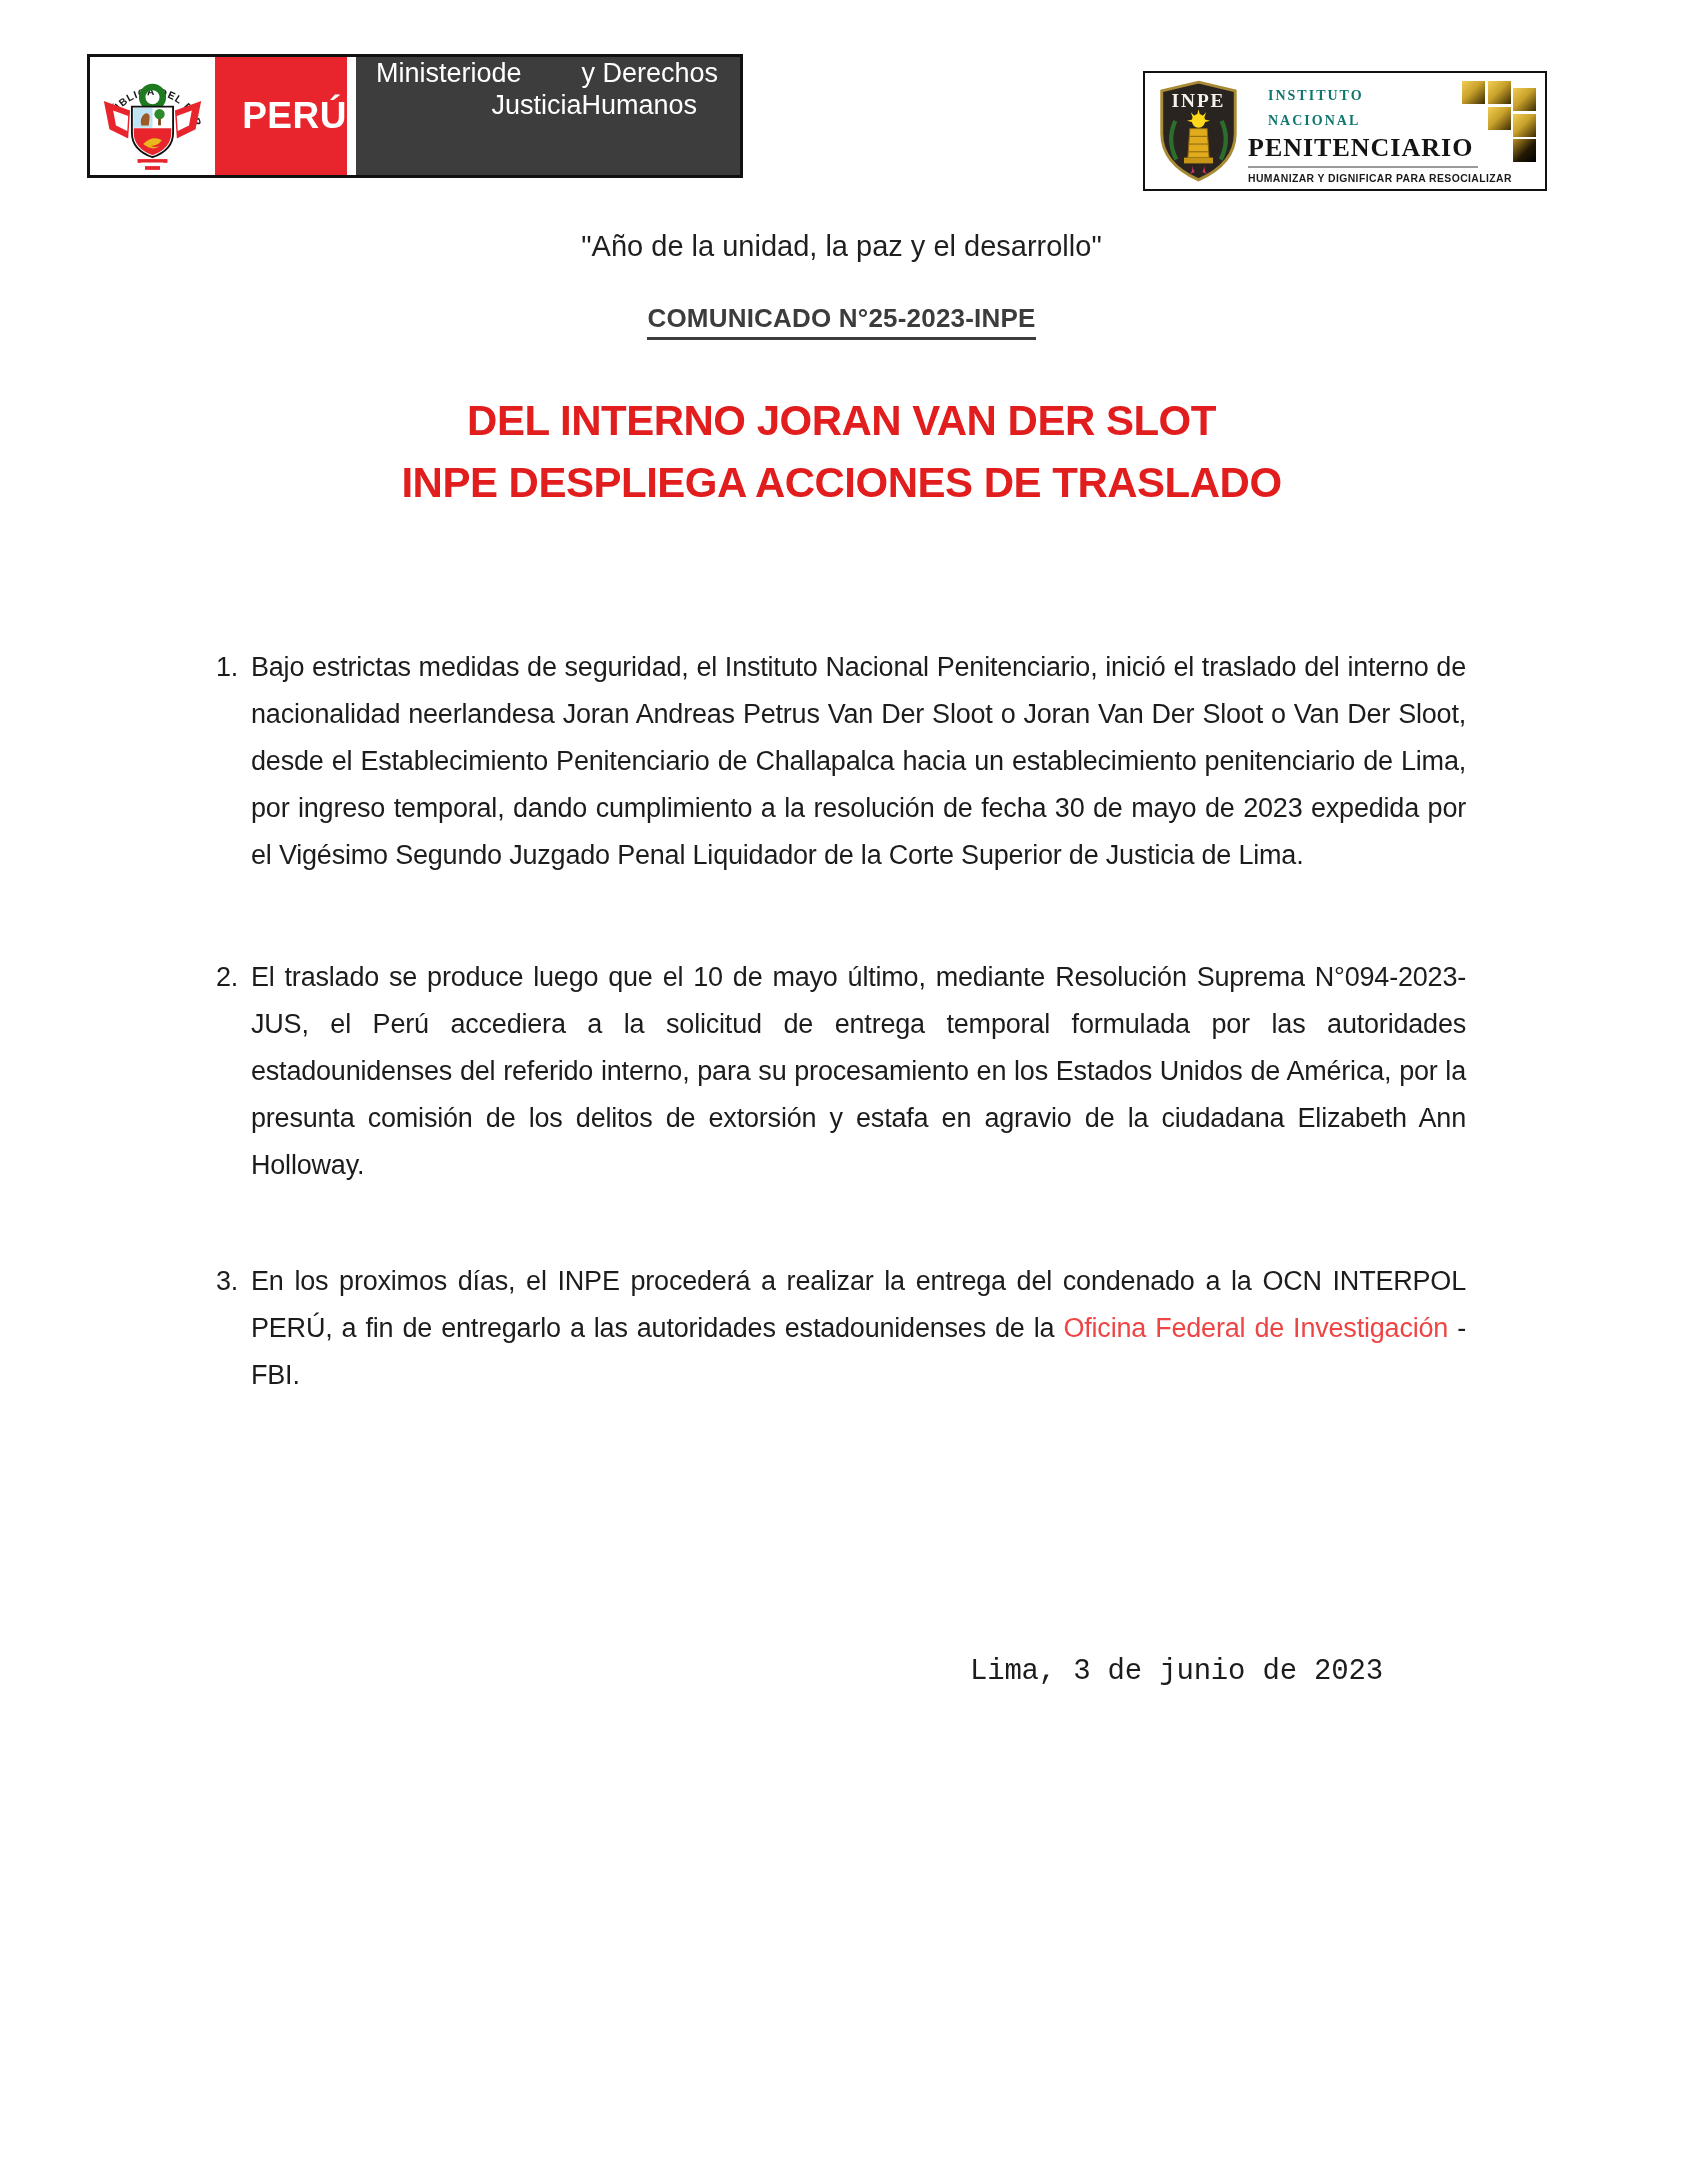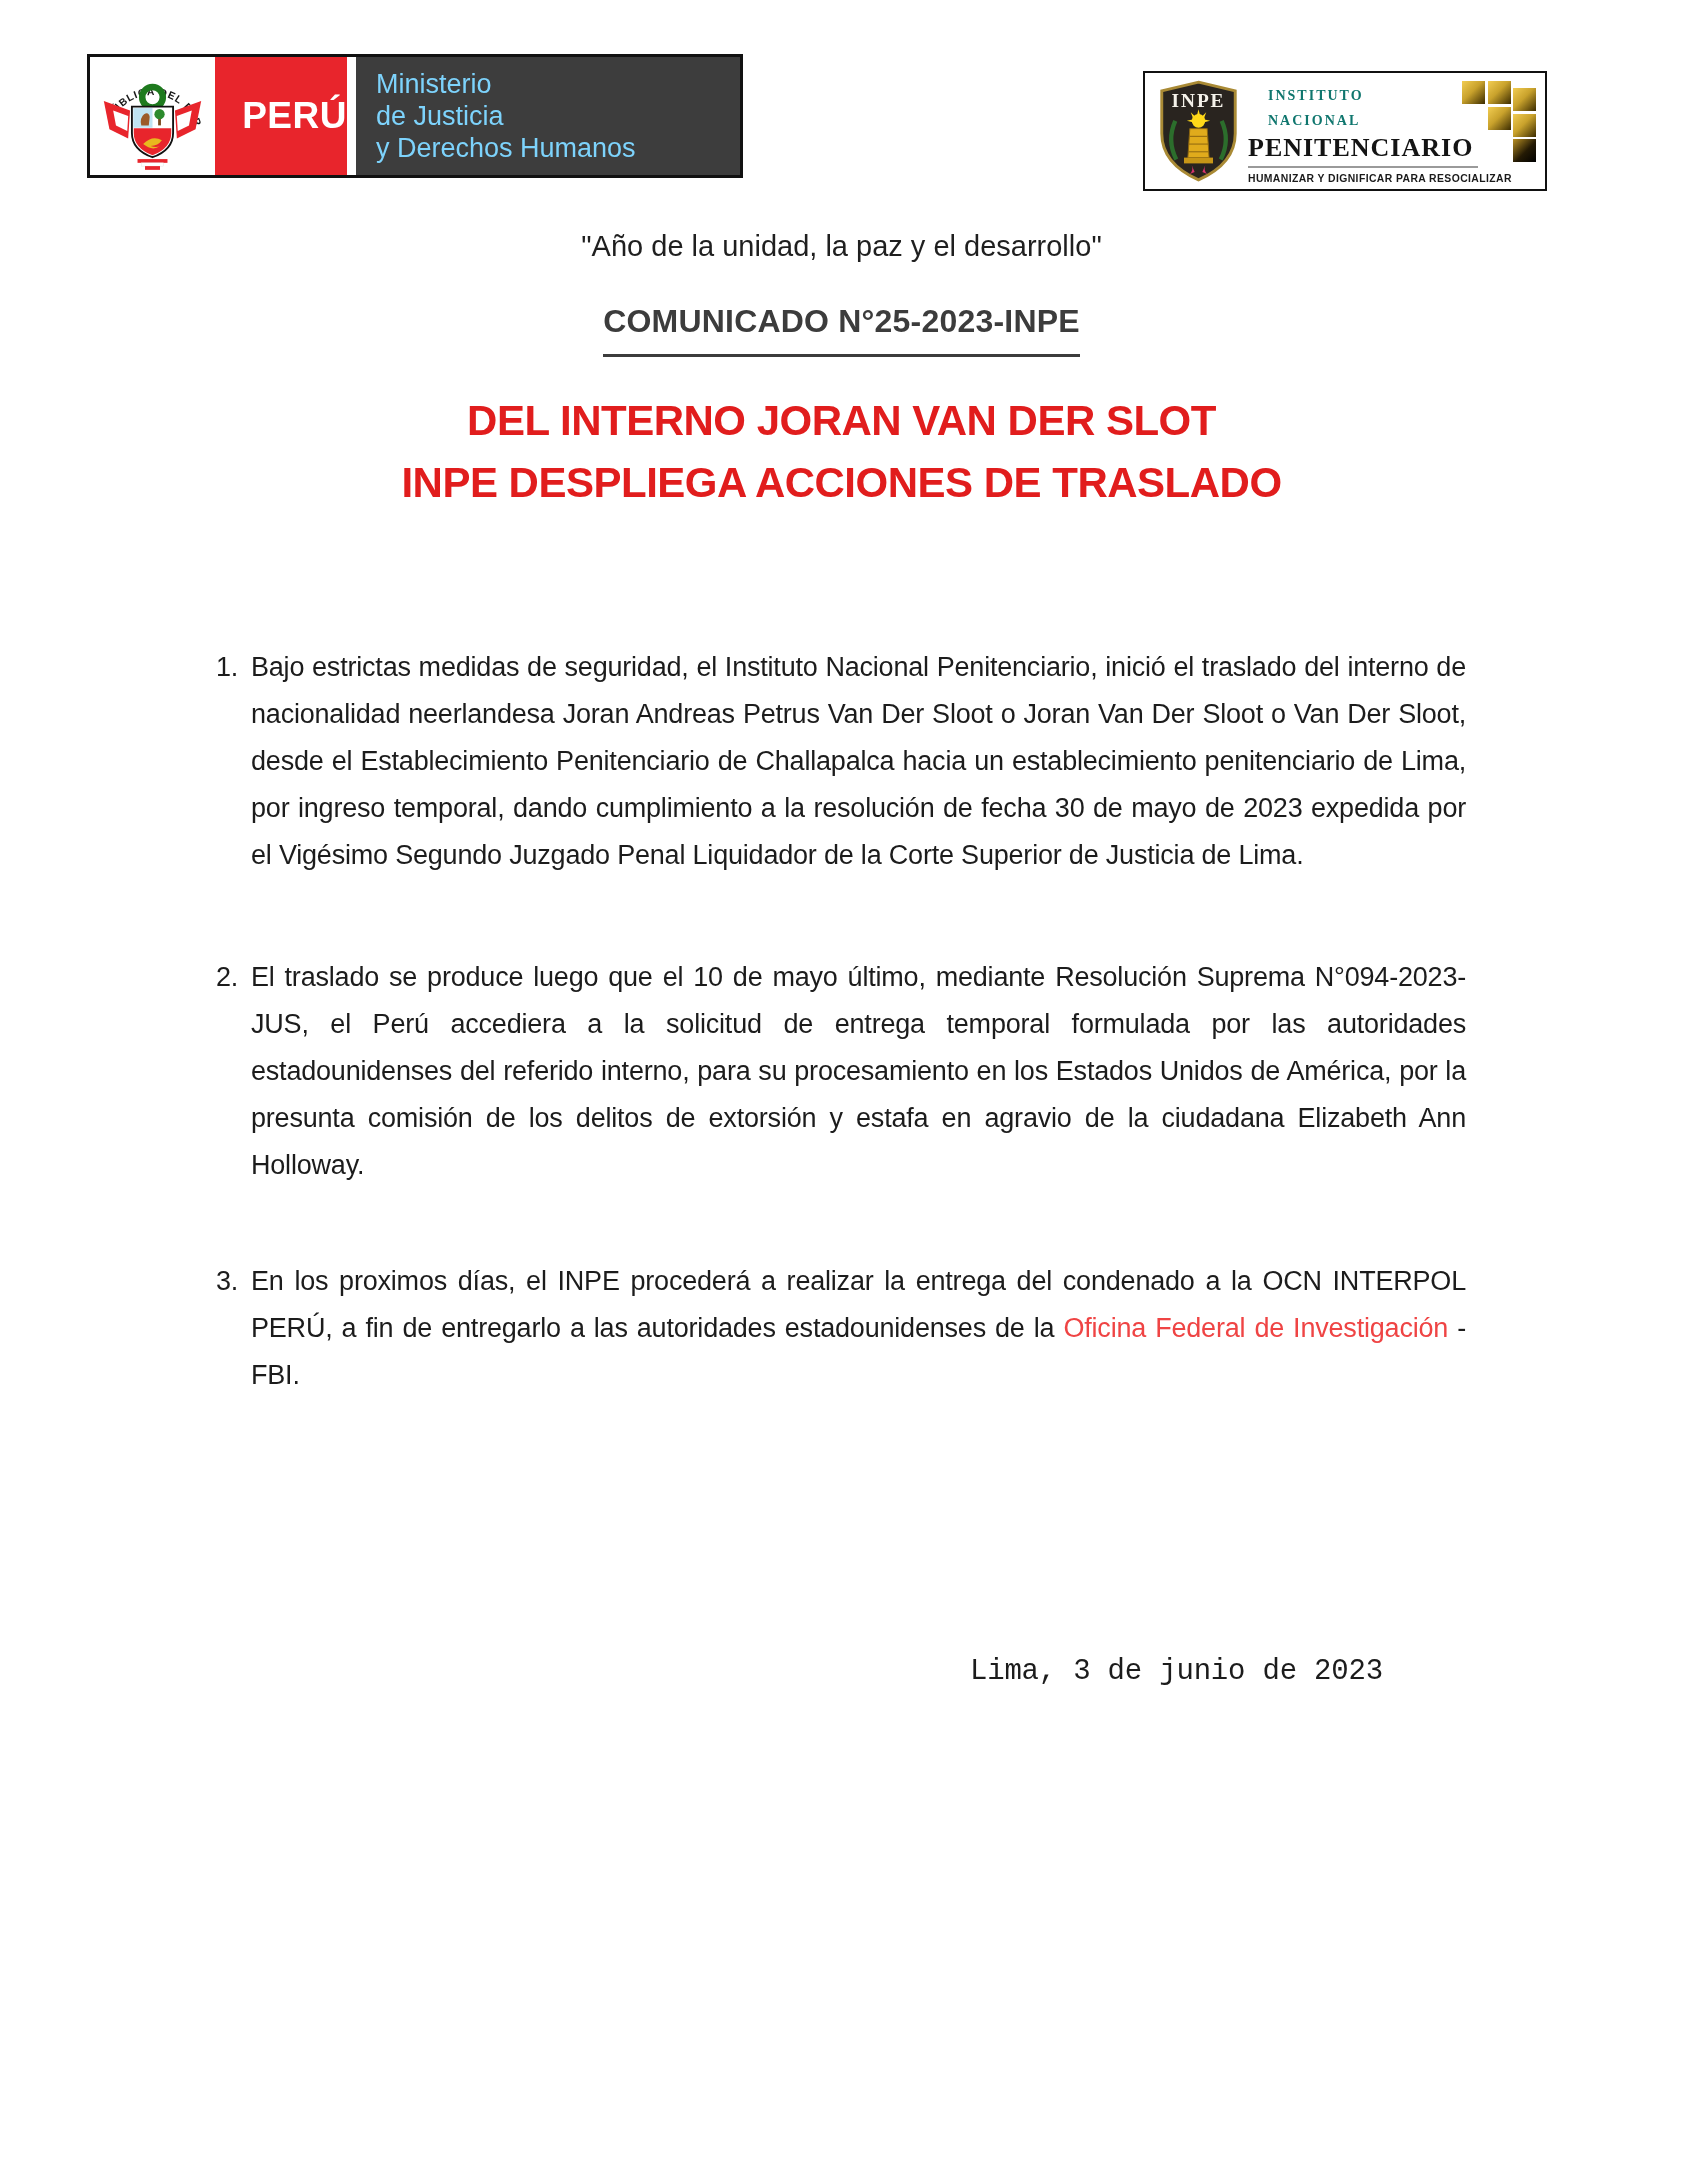--- a/index.html
+++ b/index.html
@@ -12,21 +12,21 @@
 
   
   .minjus-logo {
     position:absolute; left:87px; top:54px; width:656px; height:124px;
     border:3px solid #111; background:#fff; display:flex; align-items:stretch;
   }
   .coat-panel { width:125px; background:#fff; display:flex; align-items:center; justify-content:center; }
   .peru-panel { width:132px; background:#e8252c; color:#fff; display:flex; align-items:center; justify-content:flex-end;
     font-size:37px; font-weight:bold; letter-spacing:0.5px; }
   .logo-gap { width:9px; background:#fff; }
-  .ministry-panel { flex:1; background:#3d3d3d; color:#7dd3fc; display:flex; flex-direction:column; justify-content:center;
+  .ministry-panel { flex:1; background:#3d3d3d; color:#ffffff; display:flex; flex-direction:row; justify-content:center;
     padding-left:20px; font-size:27px; line-height:32px; font-weight:400; }
 
   
   .inpe-logo {
     position:absolute; left:1143px; top:71px; width:404px; height:120px;
     border:2px solid #111; background:#fff;
   }
   .inpe-shield { position:absolute; left:10px; top:7px; }
   .inpe-text { position:absolute; left:103px; top:10px; width:232px; }
   .inpe-name1, .inpe-name2 {
@@ -43,22 +43,22 @@
   .gsq.s2 { left:26px; top:0; }
   .gsq.s3 { left:51px; top:7px; }
   .gsq.s4 { left:26px; top:26px; }
   .gsq.s5 { left:51px; top:33px; }
   .gsq.s6 { left:51px; top:58px; background:linear-gradient(135deg,#b98f22 0%,#241a04 55%,#000 100%); }
 
   
   .motto { position:absolute; left:0; top:230px; width:1683px; text-align:center;
     font-size:29px; color:#1f1f1f; }
   .comunicado-wrap { position:absolute; left:0; top:303px; width:1683px; text-align:center; }
-  .comunicado { display:inline-block; font-size:32px; font-weight:bold; color:#3c3c3c;
-    border-bottom:3px solid #3c3c3c; padding-bottom:14px; letter-spacing:0.2px;text-align:center; }
+  .comunicado { display:inline-block; font-size:26px; font-weight:bold; color:#3c3c3c;
+    border-bottom:3px solid #3c3c3c; padding-bottom:3px; letter-spacing:0.2px;text-align:center; }
   .red-title { position:absolute; left:0; top:390px; width:1683px; text-align:center;
     font-size:42px; line-height:62px; font-weight:bold; color:#e11d1d; letter-spacing:-0.5px; }
 
   
   .doc-body { position:absolute; left:216px; top:598px; width:1250px;
     font-size:27px; line-height:47px; letter-spacing:-0.2px; color:#1c1c1c; }
   .intro { margin:0; }
   .list-item { position:relative; padding-left:35px; text-align:justify; }
   .list-item .num { position:absolute; left:0; top:0; }
   .li-1 { margin-top:46px; }

